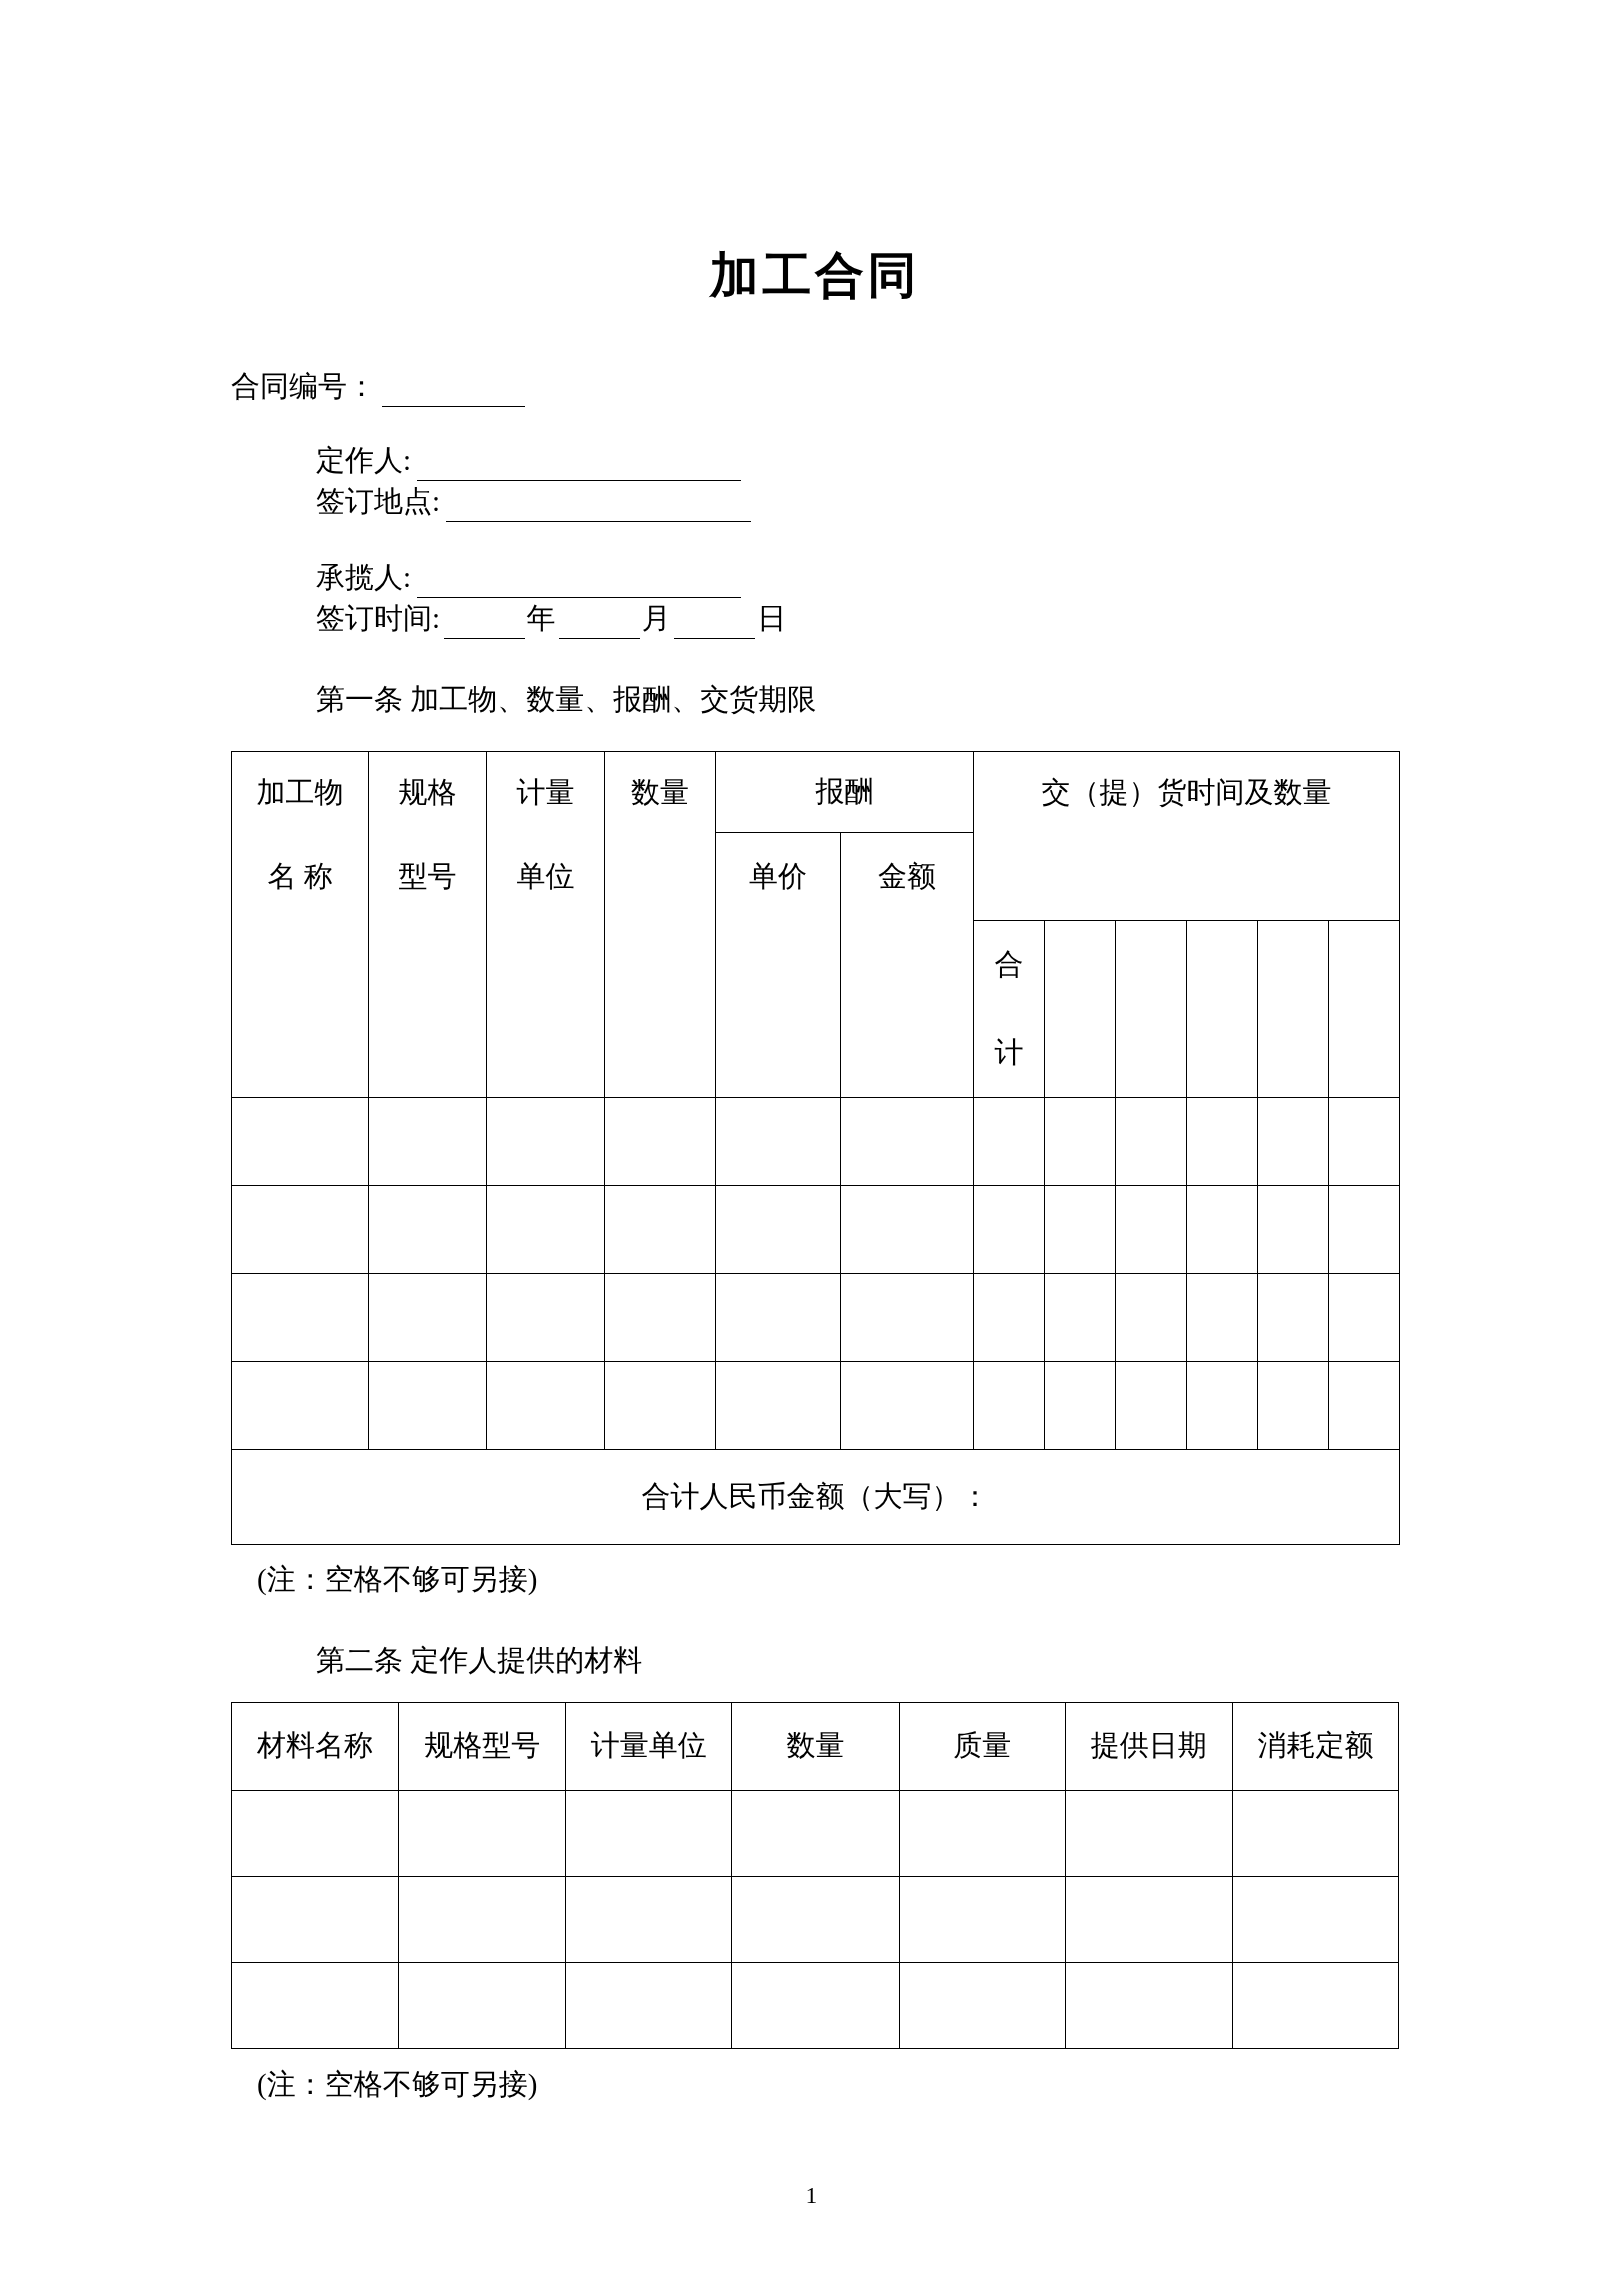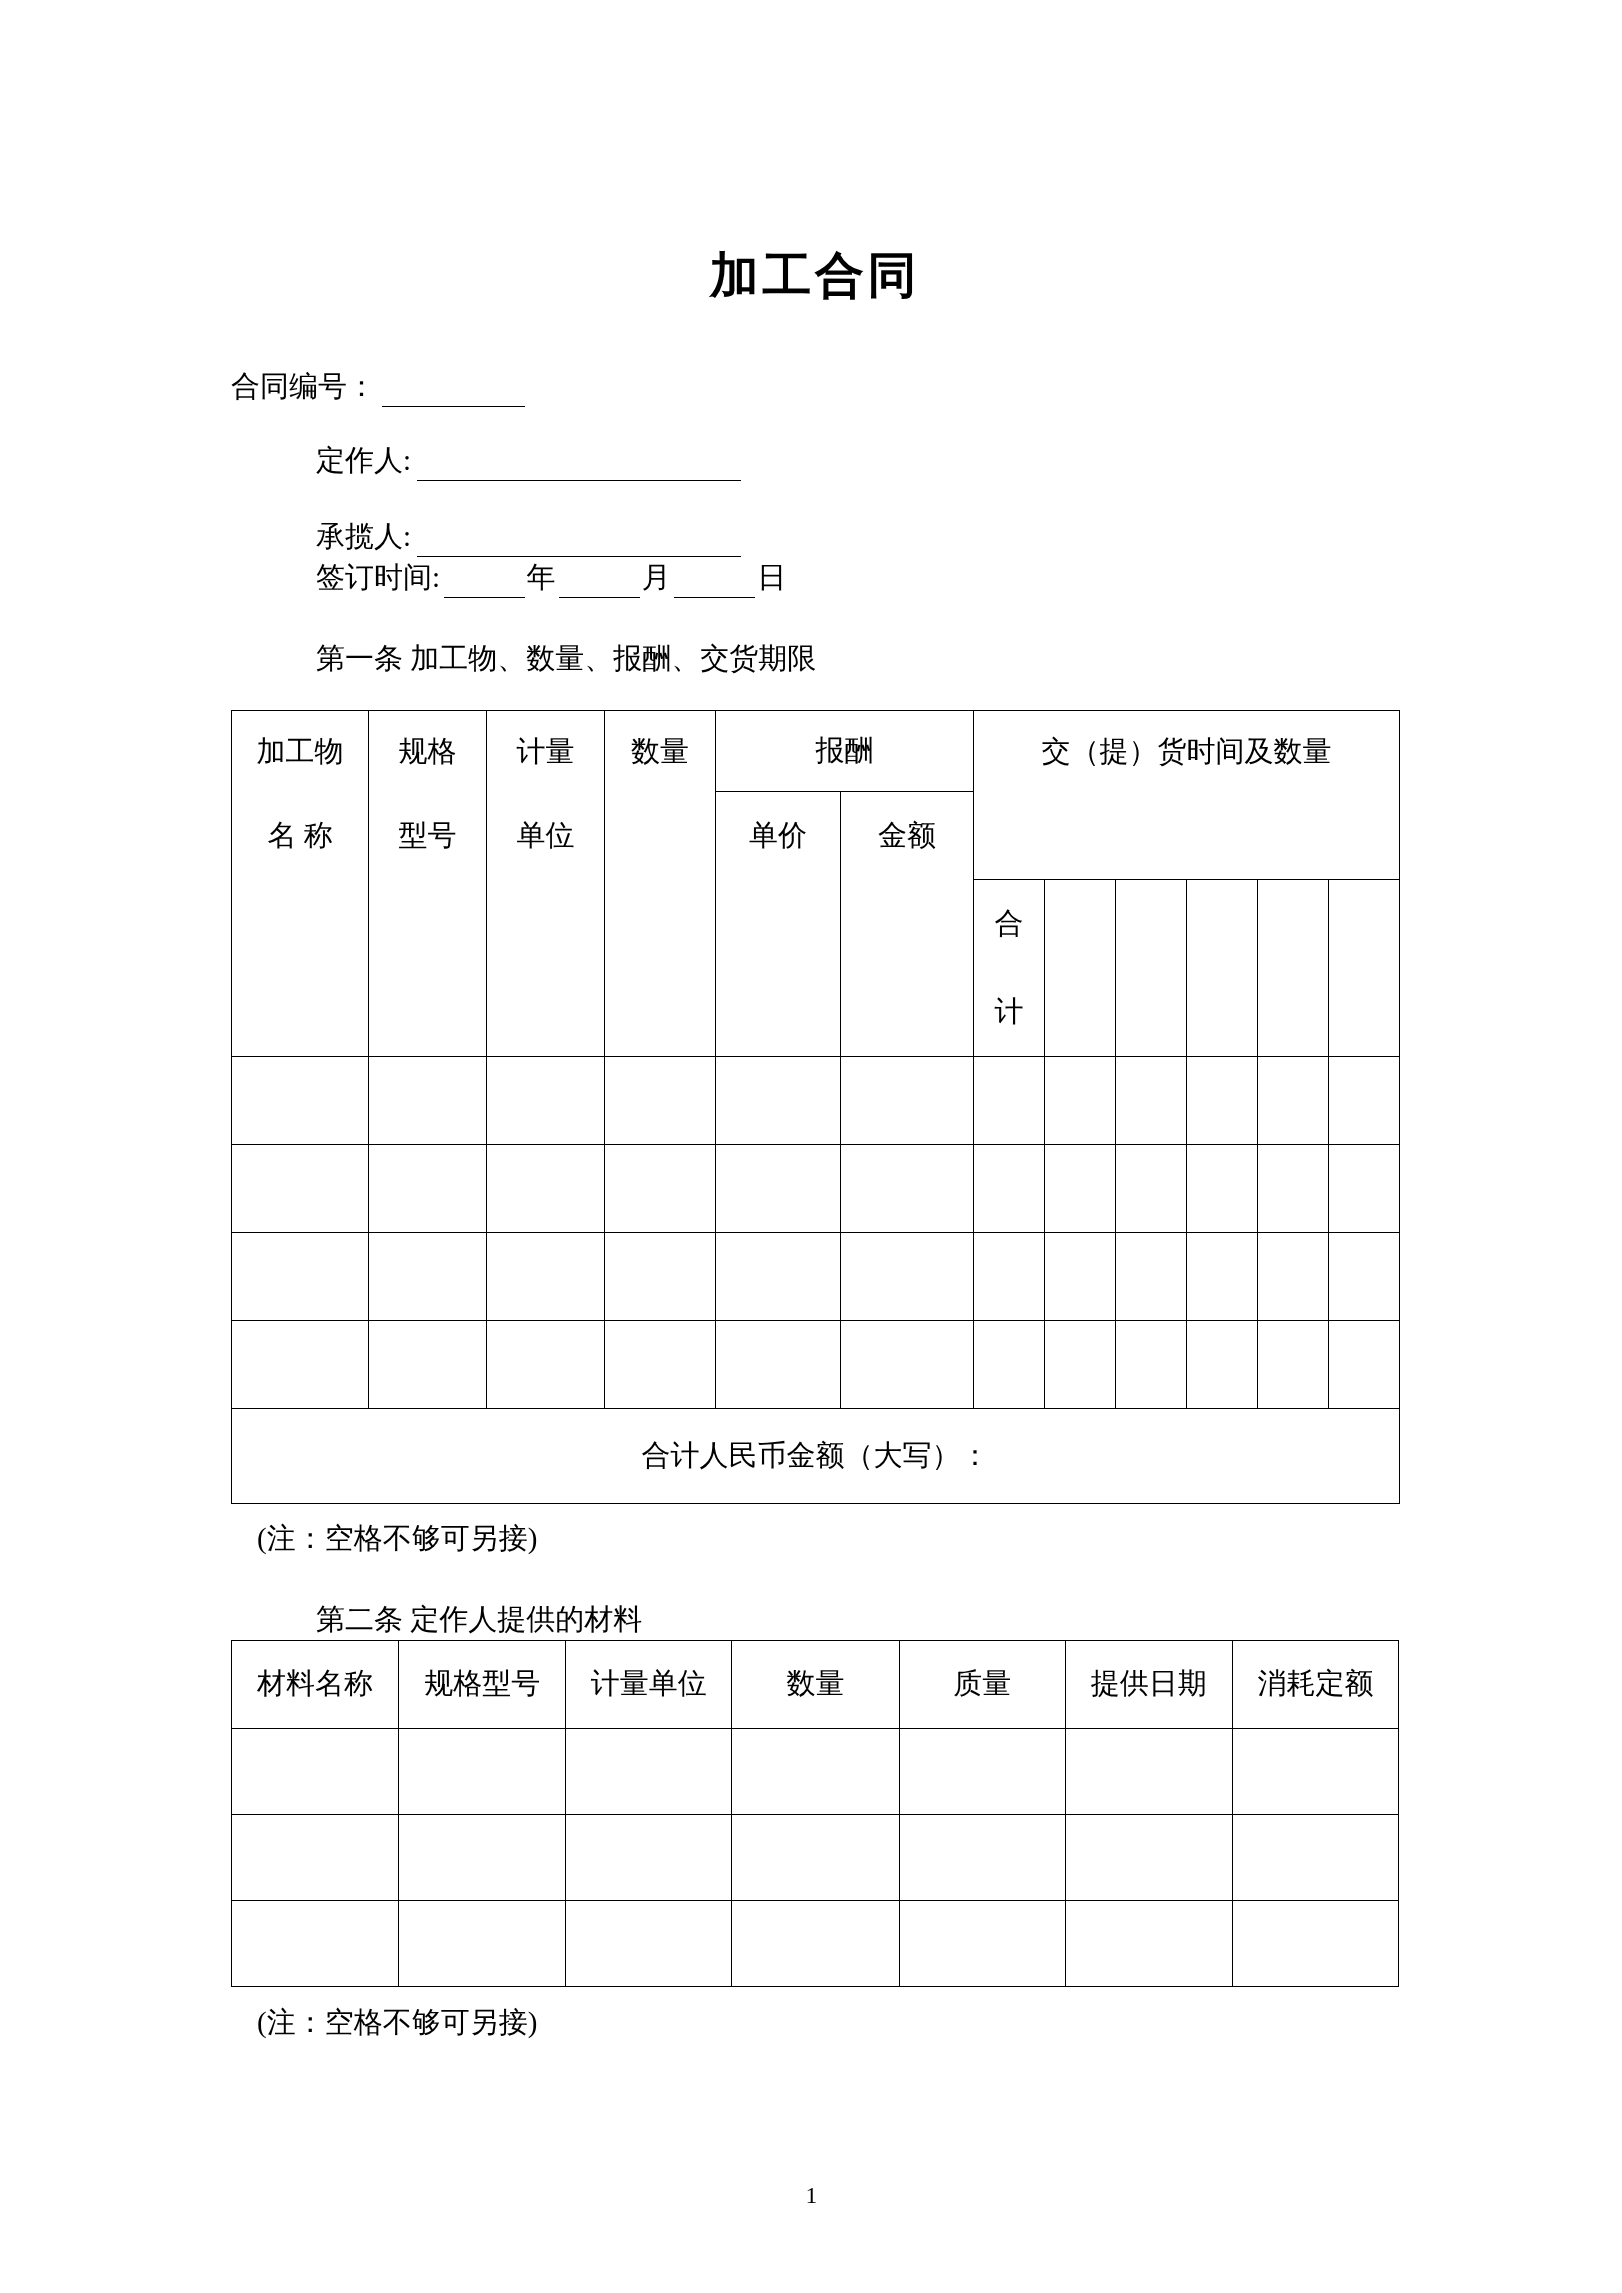--- a/index.html
+++ b/index.html
@@ -91,21 +91,21 @@
   .l2 { height:88px; display:flex; align-items:center; justify-content:center; }
 
   .note {
     margin-top:13.6px;
     padding-left:26px;
     font-size:29px;
     line-height:41px;
   }
   .note.second { margin-top:15.5px; }
 
-  .t2 { }
+  .t2 { margin-top:21px; }
   .t2 .rHead { height:88px; }
   .t2 .rData2 { height:86px; }
 
   .page-number {
     position:absolute;
     top:2182px;
     left:0;
     width:1623px;
     text-align:center;
     font-size:23.6px;
@@ -119,20 +119,23 @@
 
     <h1 class="title">加工合同</h1>
 
     <div class="contract-no-row">
       <span>合同编号：</span><span class="blank blank-contract-no"></span>
     </div>
 
     <div class="field-row">
       <div class="field-left">
         <span>定作人:</span><span class="blank blank-long"></span>
+      </div>
+      <div class="field-right">
+        <span>签订地点:</span><span class="blank blank-medium"></span>
       </div>
     </div>
 
     <div class="field-row second">
       <div class="field-left">
         <span>承揽人:</span><span class="blank blank-long"></span>
       </div>
       <div class="field-right">
         <span>签订时间:</span><span class="blank blank-date"></span><span>年</span><span class="blank blank-date"></span><span>月</span><span class="blank blank-date"></span><span>日</span>
       </div>

